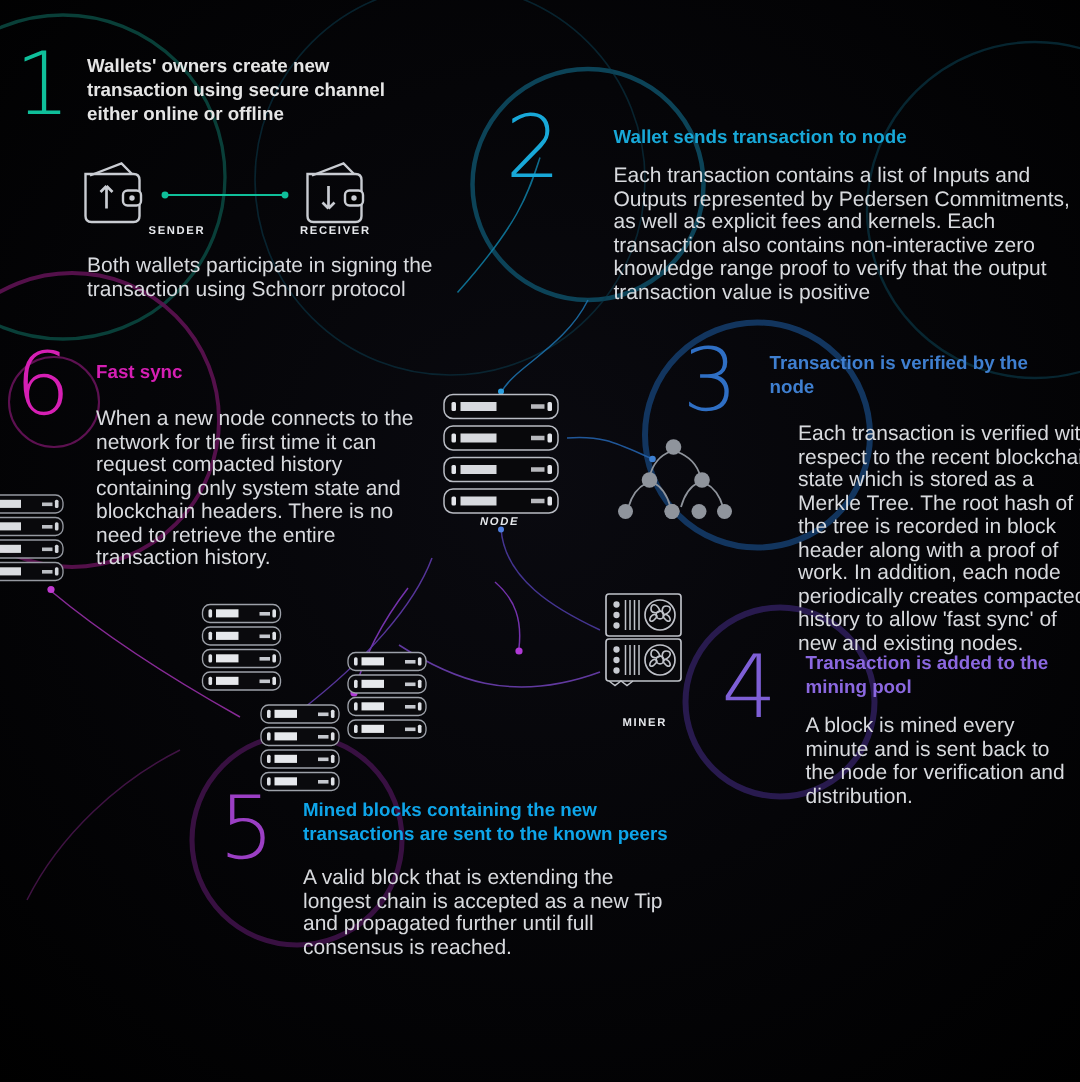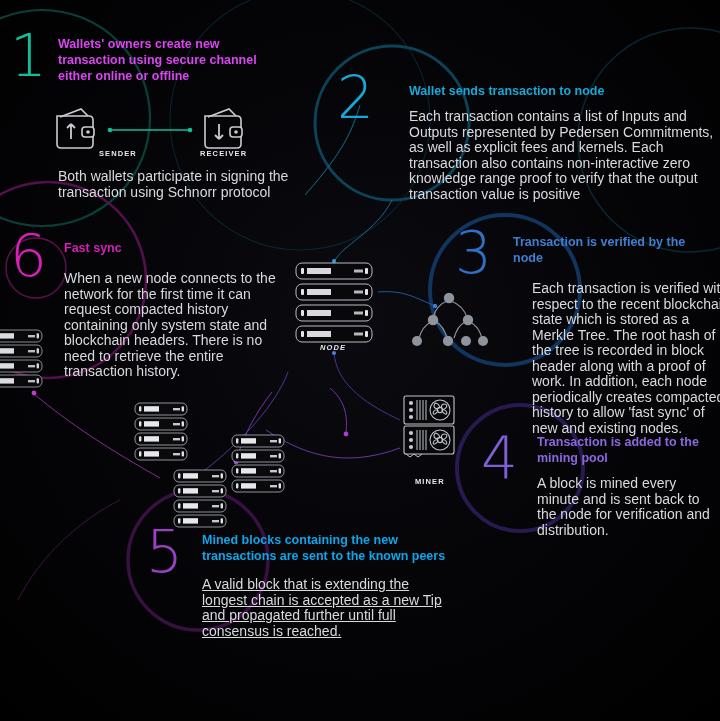--- a/index.html
+++ b/index.html
@@ -56,21 +56,21 @@
       <circle cx="346" cy="434" r="2.4" fill="#b03ad6"></circle>
       <path d="M288,372 C276,404 244,440 200,474" fill="none" stroke="#5e3aa8" stroke-width="1" opacity="0.9"></path>
       <path d="M160,478 C110,450 70,424 34,394" fill="none" stroke="#8e2c9e" stroke-width="1" opacity="0.95"></path>
       <circle cx="34" cy="393" r="2.4" fill="#c03ad0"></circle>
       <path d="M120,500 C80,520 40,556 18,600" fill="none" stroke="#5a1a5e" stroke-width="1" opacity="0.7"></path>
     </g>
   </svg>
 
   <div class="step">
     <div class="num" style="left:10px;top:28px;color:#0fbf9a;">1</div>
-    <div class="title" style="left:58px;top:36px;width:215px;color:#d946ef;">Wallets' owners create new transaction using secure channel either online or offline</div>
+    <div class="title" style="left:58px;top:36px;width:215px;color:#e5e5e5;">Wallets' owners create new transaction using secure channel either online or offline</div>
     <div class="body" style="left:58px;top:169px;width:245px;">Both wallets participate in signing the transaction using Schnorr protocol</div>
   </div>
 
   <svg class="layer" viewBox="0 0 720 721">
     <g transform="translate(55,108)" fill="none" stroke="#c9ccd2" stroke-width="1.6">
       <path d="M2,8 L2,36 Q2,40 6,40 L34,40 Q38,40 38,36 L38,12 Q38,8 34,8 Z"></path>
       <path d="M5,9 L26,1 L33,8"></path>
       <rect x="27" y="19" width="12" height="10" rx="3" fill="#000"></rect>
       <circle cx="33" cy="24" r="1.8" fill="#c9ccd2" stroke="none"></circle>
       <path d="M16,31 L16,16 M16,16 L12,20 M16,16 L20,20" stroke-width="1.8"></path>
@@ -105,21 +105,21 @@
 
   <div class="step">
     <div class="num" style="left:481px;top:430px;color:#7e5fd6;">4</div>
     <div class="title" style="left:537px;top:434px;width:180px;color:#8b68e0;">Transaction is added to the mining pool</div>
     <div class="body" style="left:537px;top:476px;width:180px;">A block is mined every minute and is sent back to the node for verification and distribution.</div>
   </div>
 
   <div class="step">
     <div class="num" style="left:146px;top:524px;color:#9b3fc4;">5</div>
     <div class="title" style="left:202px;top:532px;width:265px;color:#0ea5e9;">Mined blocks containing the new transactions are sent to the known peers</div>
-    <div class="body" style="left:202px;top:577px;width:255px;text-decoration:underline;">A valid block that is extending the longest chain is accepted as a new Tip and propagated further until full consensus is reached.</div>
+    <div class="body" style="left:202px;top:577px;width:255px;">A valid block that is extending the longest chain is accepted as a new Tip and propagated further until full consensus is reached.</div>
   </div>
 
   <div class="step">
     <div class="num" style="left:10px;top:228px;color:#d61fb4;">6</div>
     <div class="title" style="left:64px;top:240px;width:180px;color:#d61fb4;">Fast sync</div>
     <div class="body" style="left:64px;top:271px;width:215px;">When a new node connects to the network for the first time it can request compacted history containing only system state and blockchain headers. There is no need to retrieve the entire transaction history.</div>
   </div>
 
   <svg class="layer" viewBox="0 0 720 721">
     <g transform="translate(296,263)">

